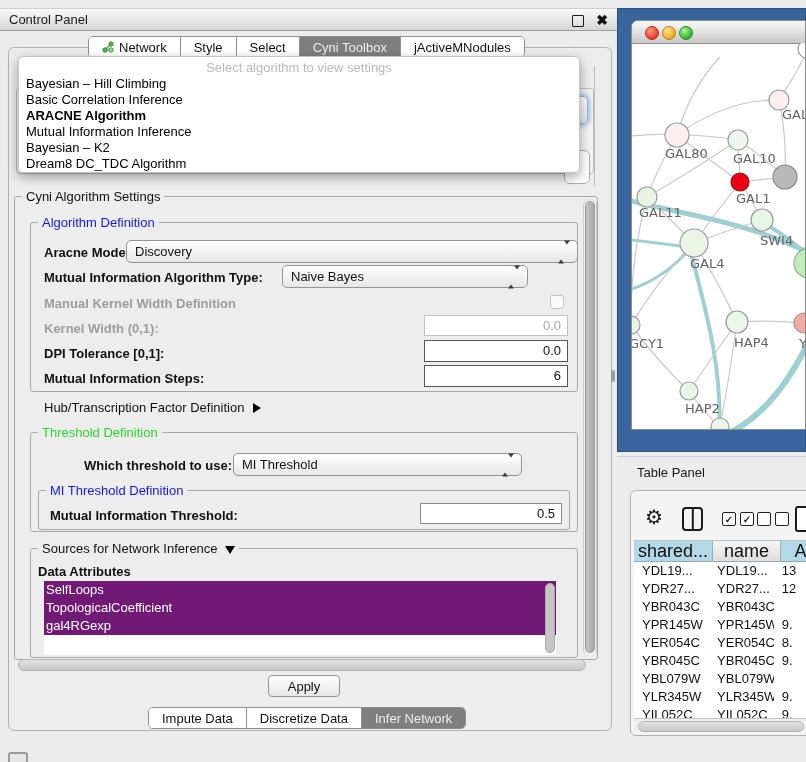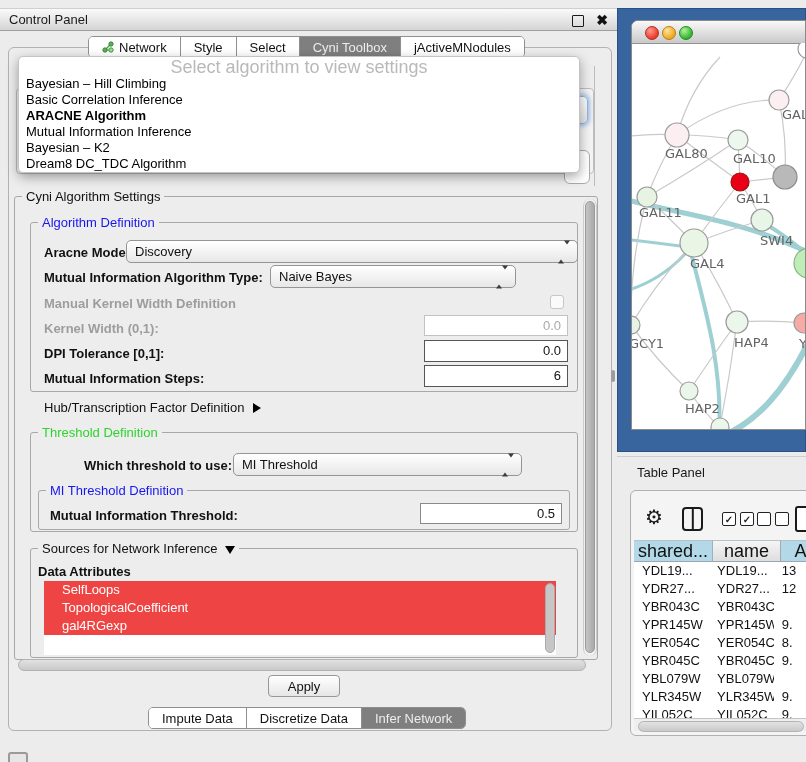--- a/index.html
+++ b/index.html
@@ -23,21 +23,21 @@
   .seg{display:flex;align-items:center;justify-content:center;padding:0 13px;font-size:13px;
        color:#111;border-right:1px solid #8f8f8f;white-space:nowrap;background:#fff;}
   .seg:last-child{border-right:none;}
   .seg.sel{background:#7f7f7f;color:#ededed;}
   .seg .tabicon{margin-right:5px;display:inline-block;}
 
   
   .popup{left:18px;top:56px;width:562px;height:117px;background:#fff;
     border:1px solid #c4c4c4;border-radius:5px;box-shadow:0 4px 12px rgba(0,0,0,.35);
     z-index:50;padding-top:2px;}
-  .dd-ph{height:17px;line-height:17px;text-align:center;color:#b9b9b9;font-size:18px;}
+  .dd-ph{height:17px;line-height:17px;text-align:center;color:#b9b9b9;font-size:13px;}
   .dd-item{height:16px;line-height:16px;padding-left:7px;font-size:13px;color:#000;white-space:nowrap;}
   .dd-item.bold{font-weight:bold;}
 
   
   .frag{z-index:5;}
 
   
   .grp{border:1px solid #a8a8a8;border-radius:3px;z-index:10;}
   .glabel{z-index:12;background:#ededed;padding:0 4px;font-size:13px;white-space:nowrap;}
   .glabel.blue{color:#1616f0;}
@@ -55,22 +55,22 @@
   .arr.up{border-bottom:4.5px solid #3c3c3c;margin-bottom:2.5px;}
   .arr.dn{border-top:4.5px solid #3c3c3c;}
   .chk{width:14px;height:14px;border:1px solid #c6c6c6;border-radius:3px;background:#fafafa;z-index:12;}
 
   .tri-right{display:inline-block;width:0;height:0;border-top:5.5px solid transparent;
      border-bottom:5.5px solid transparent;border-left:8px solid #000;margin-left:9px;vertical-align:-1px;}
   .tri-down{display:inline-block;width:0;height:0;border-left:5.5px solid transparent;
      border-right:5.5px solid transparent;border-top:8px solid #000;margin-left:7px;vertical-align:-1px;}
 
   .attr-list{background:#fff;z-index:12;overflow:hidden;}
-  .attr-item{height:18px;line-height:18px;background:#ef4444;color:#fff;font-size:13px;
-     padding-left:18px;white-space:nowrap;}
+  .attr-item{height:18px;line-height:18px;background:#701a75;color:#fff;font-size:13px;
+     padding-left:2px;white-space:nowrap;}
 
   .vsb-track{background:#f1f1f1;border-left:1px solid #cccccc;border-right:1px solid #cccccc;z-index:14;border-radius:7px;}
   .vsb-thumb{position:absolute;left:1px;right:1px;background:linear-gradient(90deg,#c6c6c6,#a9a9a9);
      border:1px solid #9a9a9a;border-radius:6px;}
   .hsb-thumb{background:linear-gradient(#e2e2e2,#c9c9c9);border:1px solid #b3b3b3;border-radius:6px;z-index:14;}
 
   .btn{background:linear-gradient(#ffffff,#e6e6e6);border:1px solid #979797;border-radius:4px;
      font-size:13px;display:flex;align-items:center;justify-content:center;z-index:12;}
 
   
@@ -175,21 +175,21 @@
   <div class="abs grp" style="left:30px;top:222px;width:548px;height:170px;"></div>
   <div class="abs glabel blue" style="left:38px;top:215px;">Algorithm Definition</div>
 
   <div class="abs lbl b" style="left:44px;top:245px;">Aracne Mode:</div>
   <div class="abs combo" style="left:126px;top:240px;width:452px;height:23px;">
     <span>Discovery</span>
     <span class="arrows"><span class="arr up"></span><span class="arr dn"></span></span>
   </div>
 
   <div class="abs lbl b" style="left:44px;top:270px;">Mutual Information Algorithm Type:</div>
-  <div class="abs combo" style="left:270px;top:265px;width:246px;height:23px;">
+  <div class="abs combo" style="left:282px;top:265px;width:246px;height:23px;">
     <span>Naive Bayes</span>
     <span class="arrows"><span class="arr up"></span><span class="arr dn"></span></span>
   </div>
 
   <div class="abs lbl b dis" style="left:44px;top:296px;">Manual Kernel Width Definition</div>
   <div class="abs chk" style="left:550px;top:295px;"></div>
 
   <div class="abs lbl b dis" style="left:44px;top:321px;">Kernel Width (0,1):</div>
   <div class="abs field dis" style="left:424px;top:315px;width:144px;height:21px;">0.0</div>
 

